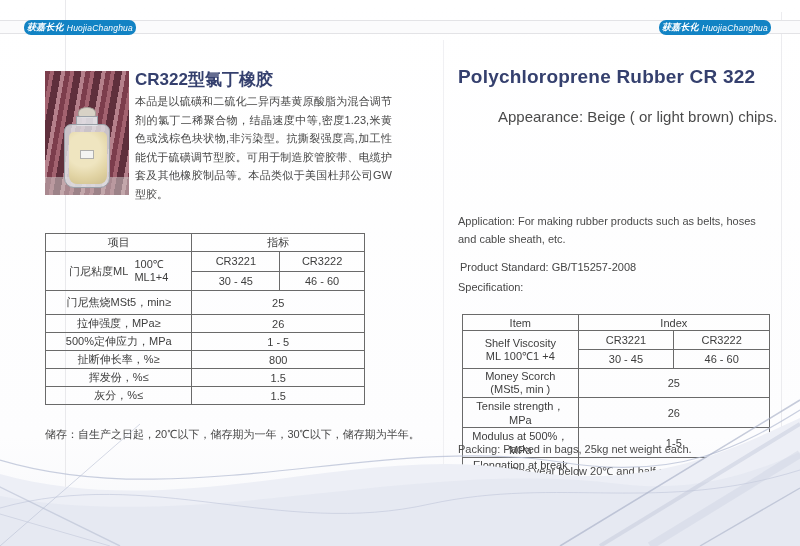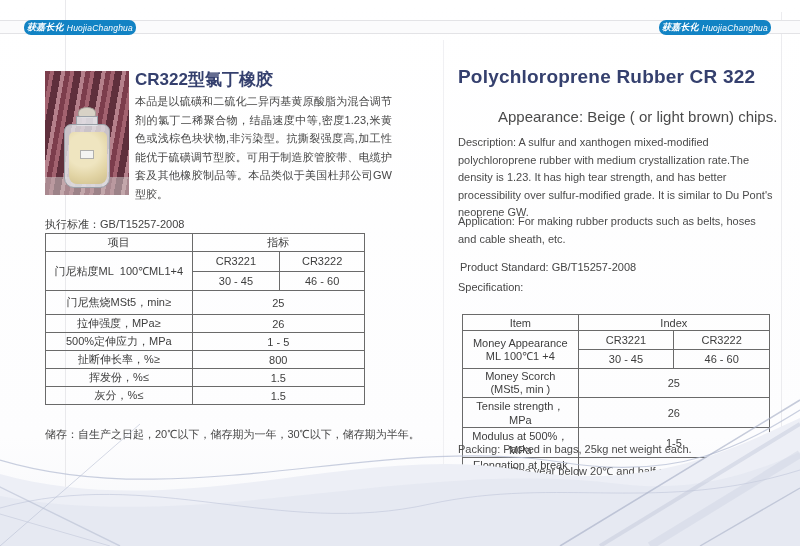--- a/index.html
+++ b/index.html
@@ -46,21 +46,21 @@
 
   table.spec{border-collapse:collapse;font-size:11px;color:#3d3d3d;}
   table.spec td,table.spec th{border:1px solid var(--table-border);text-align:center;font-weight:normal;padding:1px 3px;}
   .cn-table{position:absolute;left:45px;top:233px;width:320px;}
   .cn-table .c1{width:147px;}
   .cn-table .c2{width:88px;}
   .cn-table .c3{width:85px;}
   .cn-table .hrow th{height:18px;text-align:center;}
   .cn-table .visc-cell{height:39px;}
   .visc-wrap{display:flex;align-items:center;justify-content:center;gap:6px;}
-  .visc-cond{display:flex;flex-direction:row;align-items:flex-start;line-height:13px;text-align:left;}
+  .visc-cond{display:flex;flex-direction:column;align-items:flex-start;line-height:13px;text-align:left;}
   .row-tall td{height:24px;}
   .row-std td{height:17px;}
 
   .cn-pack{position:absolute;left:45px;top:407px;font-size:11px;color:#474747;}
   .cn-store{position:absolute;left:45px;top:427px;font-size:11px;color:#474747;}
 
   
   .en-title{position:absolute;left:458px;top:66px;font-size:19px;font-weight:bold;color:var(--title);letter-spacing:0.2px;}
   .en-appearance{position:absolute;left:458px;top:108px;width:315px;font-size:15px;color:#4a4a4a;margin-left:40px;}
   .en-desc{position:absolute;left:458px;top:134px;width:318px;font-size:11px;line-height:17.5px;color:#4a4a4a;}
@@ -111,21 +111,20 @@
       <div class="jar-neck"></div>
       <div class="jar-body">
         <div class="jar-chips"></div>
         <div class="jar-label"></div>
       </div>
     </div>
   </div>
 
   <h1 class="cn-title">CR322型氯丁橡胶</h1>
   <p class="cn-desc">本品是以硫磺和二硫化二异丙基黄原酸脂为混合调节剂的氯丁二稀聚合物，结晶速度中等,密度1.23,米黄色或浅棕色块状物,非污染型。抗撕裂强度高,加工性能优于硫磺调节型胶。可用于制造胶管胶带、电缆护套及其他橡胶制品等。本品类似于美国杜邦公司GW型胶。</p>
-  <div class="cn-standard">执行标准：GB/T15257-2008</div>
 
   <table class="spec cn-table">
     <tbody>
         <tr class="hrow">
       <th class="c1">项目</th>
       <th class="c2" colspan="2">指标</th>
     </tr>
     <tr>
       <td class="c1 visc-cell" rowspan="2">
         <div class="visc-wrap">
@@ -167,34 +166,33 @@
       <td>灰分，%≤</td>
       <td colspan="2">1.5</td>
     </tr>
   </tbody>
     </table>
 
   <div class="cn-store">储存：自生产之日起，20℃以下，储存期为一年，30℃以下，储存期为半年。</div>
 
   <h1 class="en-title">Polychloroprene Rubber CR 322</h1>
   <p class="en-appearance">Appearance:  Beige ( or light brown) chips.</p>
-  <p class="en-desc">Description:  A sulfur and xanthogen mixed-modified polychloroprene rubber with medium crystallization rate.The density is 1.23. It has high tear strength, and has better processibility over sulfur-modified grade. It is similar to Du Pont's neoprene GW.</p>
   <p class="en-app">Application: For making rubber products such as belts, hoses and cable sheath, etc.</p>
   <div class="en-standard">Product Standard:  GB/T15257-2008</div>
   <div class="en-spec-label">Specification:</div>
 
   <table class="spec en-table">
     <tbody>
         <tr class="hrow">
       <th class="c1">Item</th>
       <th class="c2" colspan="2">Index</th>
     </tr>
     <tr>
       <td class="c1 visc-cell two-line" rowspan="2">
-        <span>Money Appearance</span>
+        <span>Shelf Viscosity</span>
         <span>ML 100℃1 +4</span>
       </td>
       <td class="c2">CR3221</td>
       <td class="c3">CR3222</td>
     </tr>
     <tr>
       <td>30 - 45</td>
       <td>46 - 60</td>
     </tr>
     <tr class="row-scorch">

